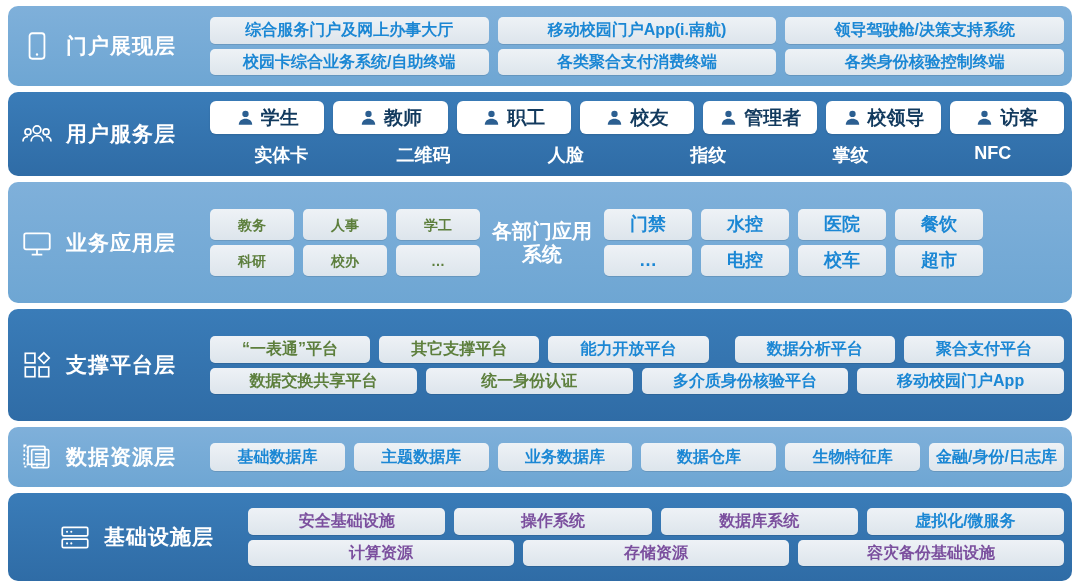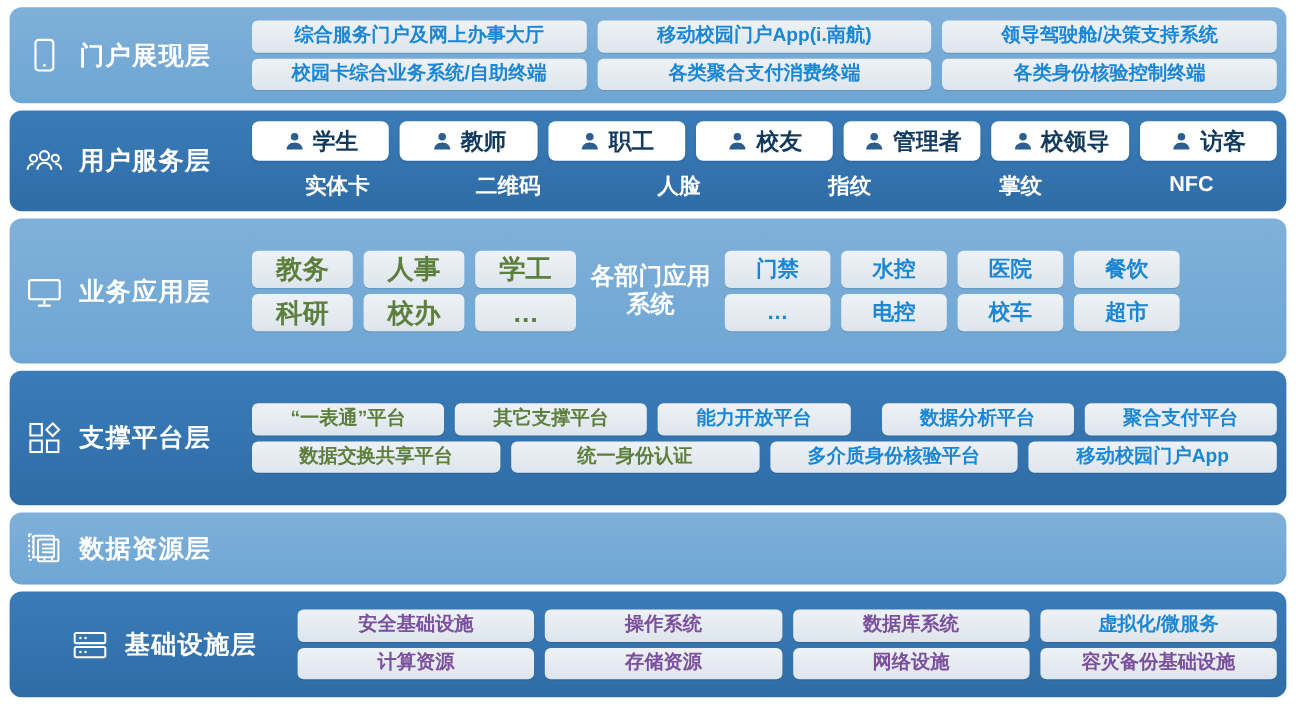--- a/index.html
+++ b/index.html
@@ -81,21 +81,21 @@
   .media-item {
     flex: 1 1 0;
     text-align: center;
     color: #ffffff; font-weight: bold; font-size: 18px;
     white-space: nowrap;
   }
 
   
   .biz-body { display: flex; align-items: center; gap: 12px; }
   .biz-grid { display: flex; flex-direction: column; gap: 5px; }
-  .biz-grid .row .box { width: 84px; height: 31px; font-size: 22px; }
+  .biz-grid .row .box { width: 84px; height: 31px; font-size: 14px; }
   .biz-label {
     color: #ffffff; font-weight: bold; font-size: 20px;
     line-height: 1.15; text-align: center;
     white-space: normal; width: 100px; flex: 0 0 auto;
   }
   .biz-grid2 .row .box { width: 88px; height: 31px; font-size: 18px; }
 
   
   .data-row { display: flex; gap: 9px; }
   .data-row .box { height: 28px; font-size: 16px; flex: 1 1 0; }
@@ -303,20 +303,30 @@
               <path d="M4 5h3v20H4z" stroke-dasharray="2 2"></path>
               <rect x="7.5" y="6" width="16" height="17" rx="1.2"></rect>
               <rect x="11" y="9" width="16" height="17" rx="1.2" fill="none"></rect>
               <path d="M14 13h10M14 16h10M14 19h10"></path>
               <path d="M16 22v3M22 22v3"></path>
             </g>
           </svg>
         </span>
         <div class="layer-title">数据资源层</div>
       </div>
+      <div class="layer-body">
+        <div class="data-row">
+          <div class="box blue">基础数据库</div>
+          <div class="box blue">主题数据库</div>
+          <div class="box blue">业务数据库</div>
+          <div class="box blue">数据仓库</div>
+          <div class="box blue">生物特征库</div>
+          <div class="box blue">金融/身份/日志库</div>
+        </div>
+      </div>
     </div>
     <div class="layer dark" style="height: 96px; padding-left: 44px;">
       <div class="layer-head">
         <span class="layer-icon">
           <svg width="34" height="34" viewBox="0 0 32 32">
             <g fill="none" stroke="#ffffff" stroke-width="1.6">
               <rect x="4" y="7" width="24" height="8" rx="1.3"></rect>
               <rect x="4" y="18" width="24" height="8" rx="1.3"></rect>
               <circle cx="8.5" cy="11" r="1" fill="#ffffff" stroke="none"></circle>
               <circle cx="12.5" cy="11" r="1" fill="#ffffff" stroke="none"></circle>
@@ -330,18 +340,17 @@
       <div class="layer-body">
         <div class="row">
           <div class="box purple" style="flex: 1 1 0px;">安全基础设施</div>
           <div class="box purple" style="flex: 1 1 0px;">操作系统</div>
           <div class="box purple" style="flex: 1 1 0px;">数据库系统</div>
           <div class="box blue" style="flex: 1 1 0px;">虚拟化/微服务</div>
         </div>
         <div class="row">
           <div class="box purple" style="flex: 1 1 0px;">计算资源</div>
           <div class="box purple" style="flex: 1 1 0px;">存储资源</div>
-          <div class="box purple" style="flex: 1 1 0px;">网络设施</div>
           <div class="box purple" style="flex: 1 1 0px;">容灾备份基础设施</div>
         </div>
       </div>
     </div>
   </div>
 
 </body></html>

